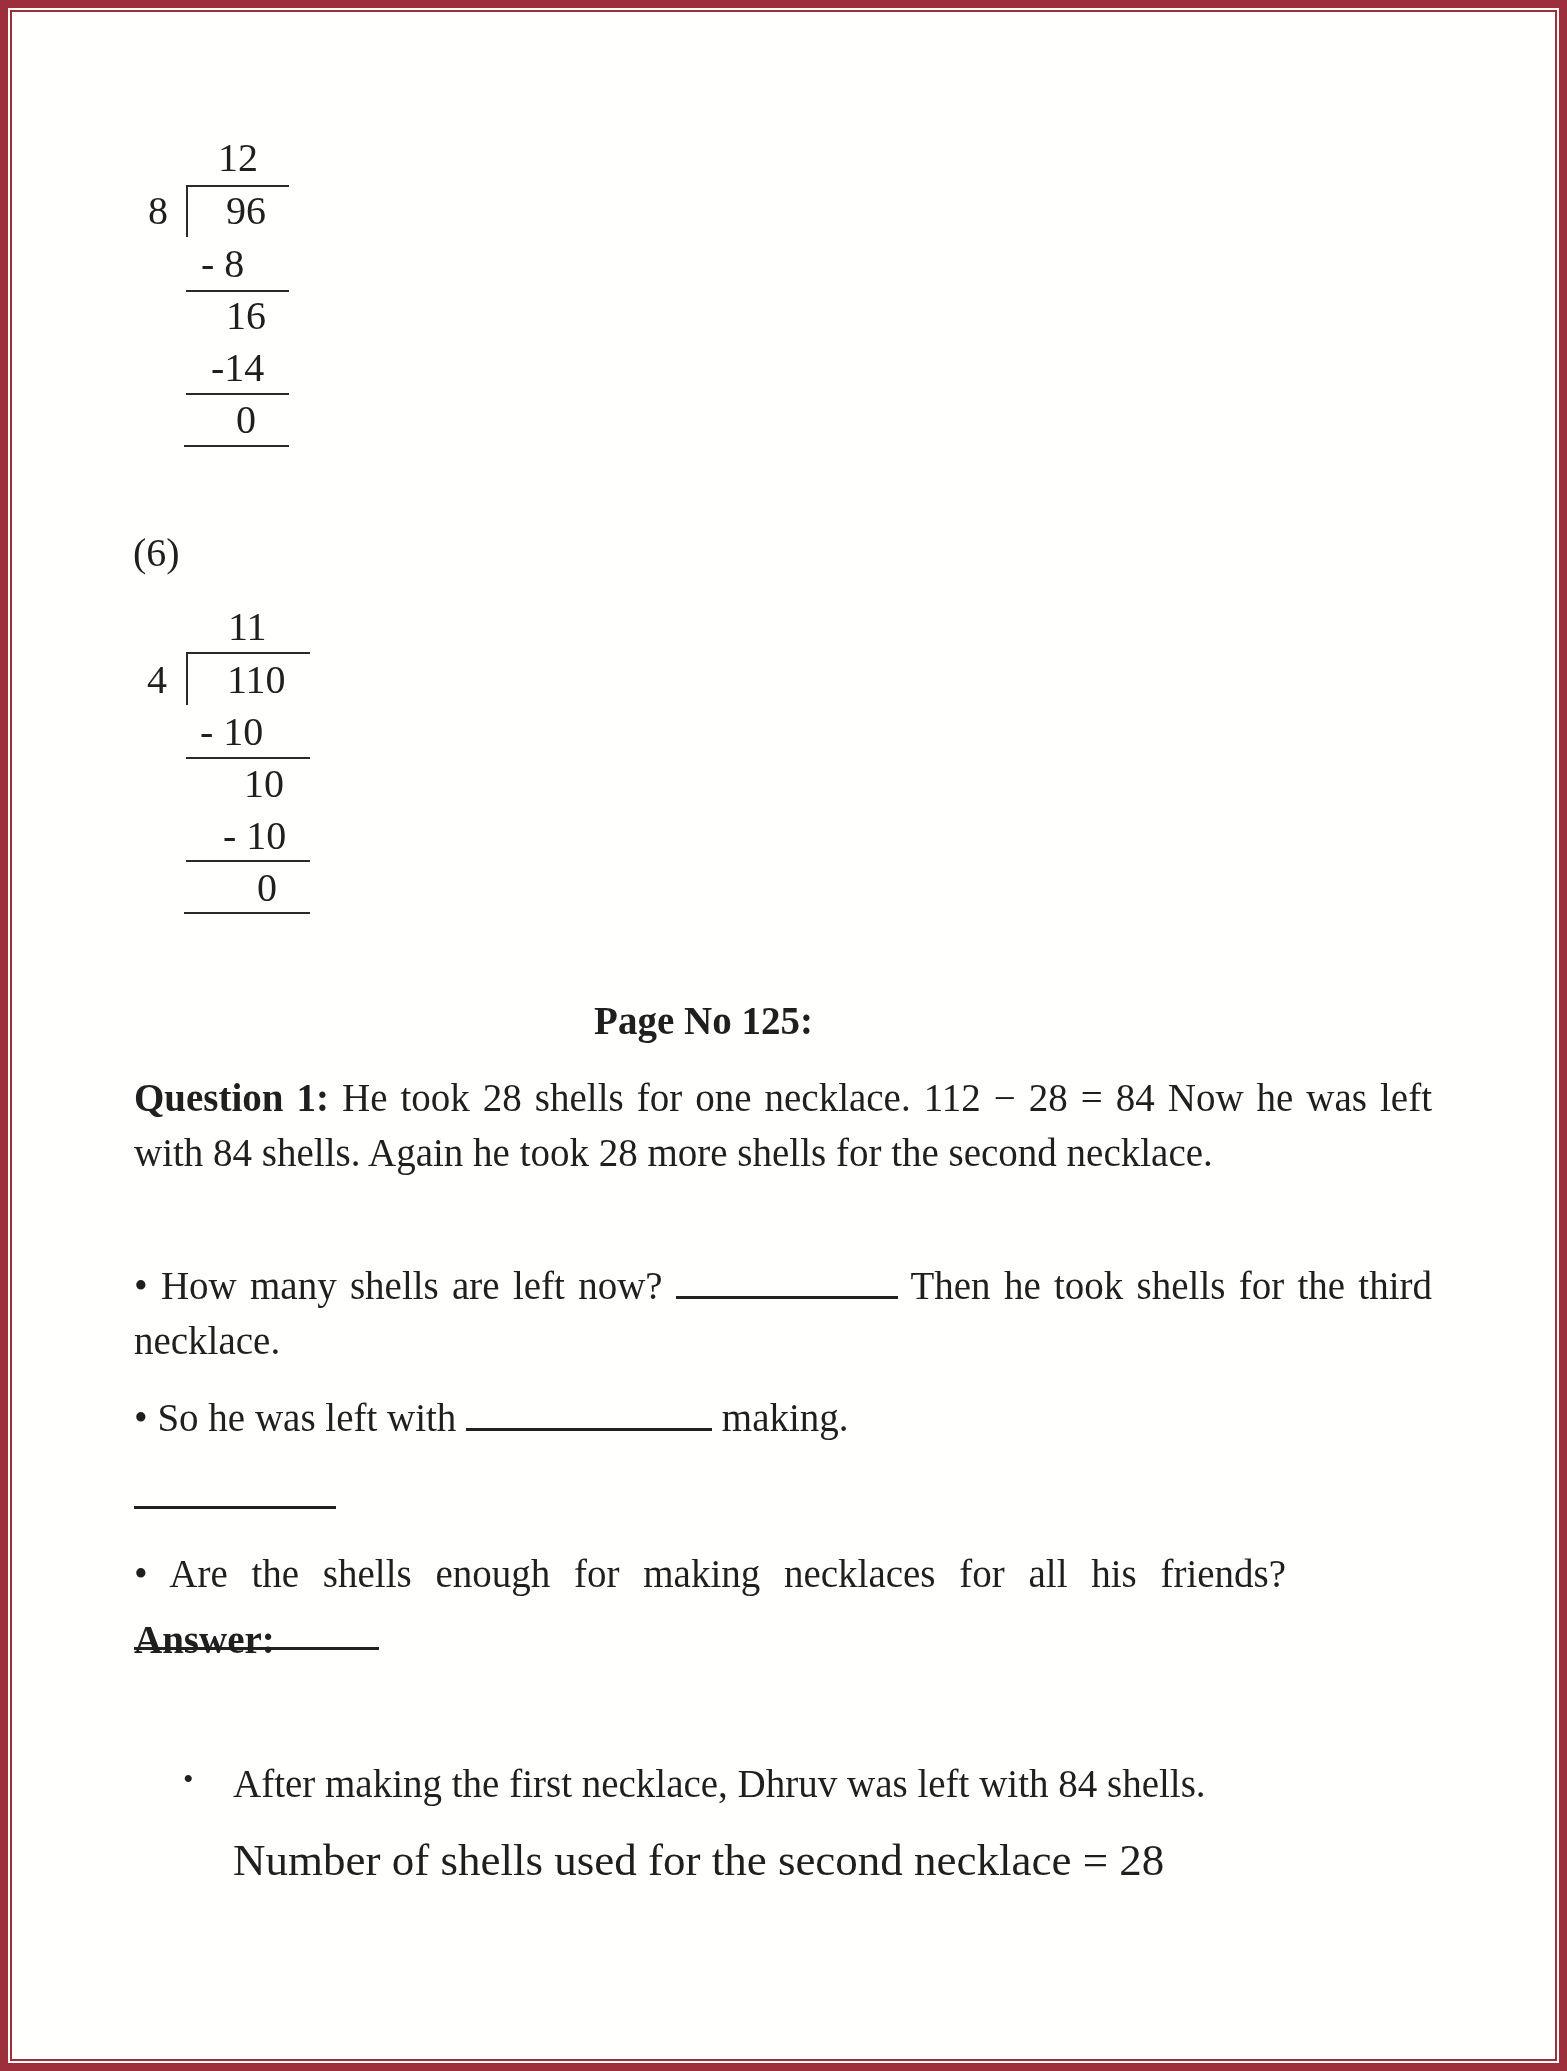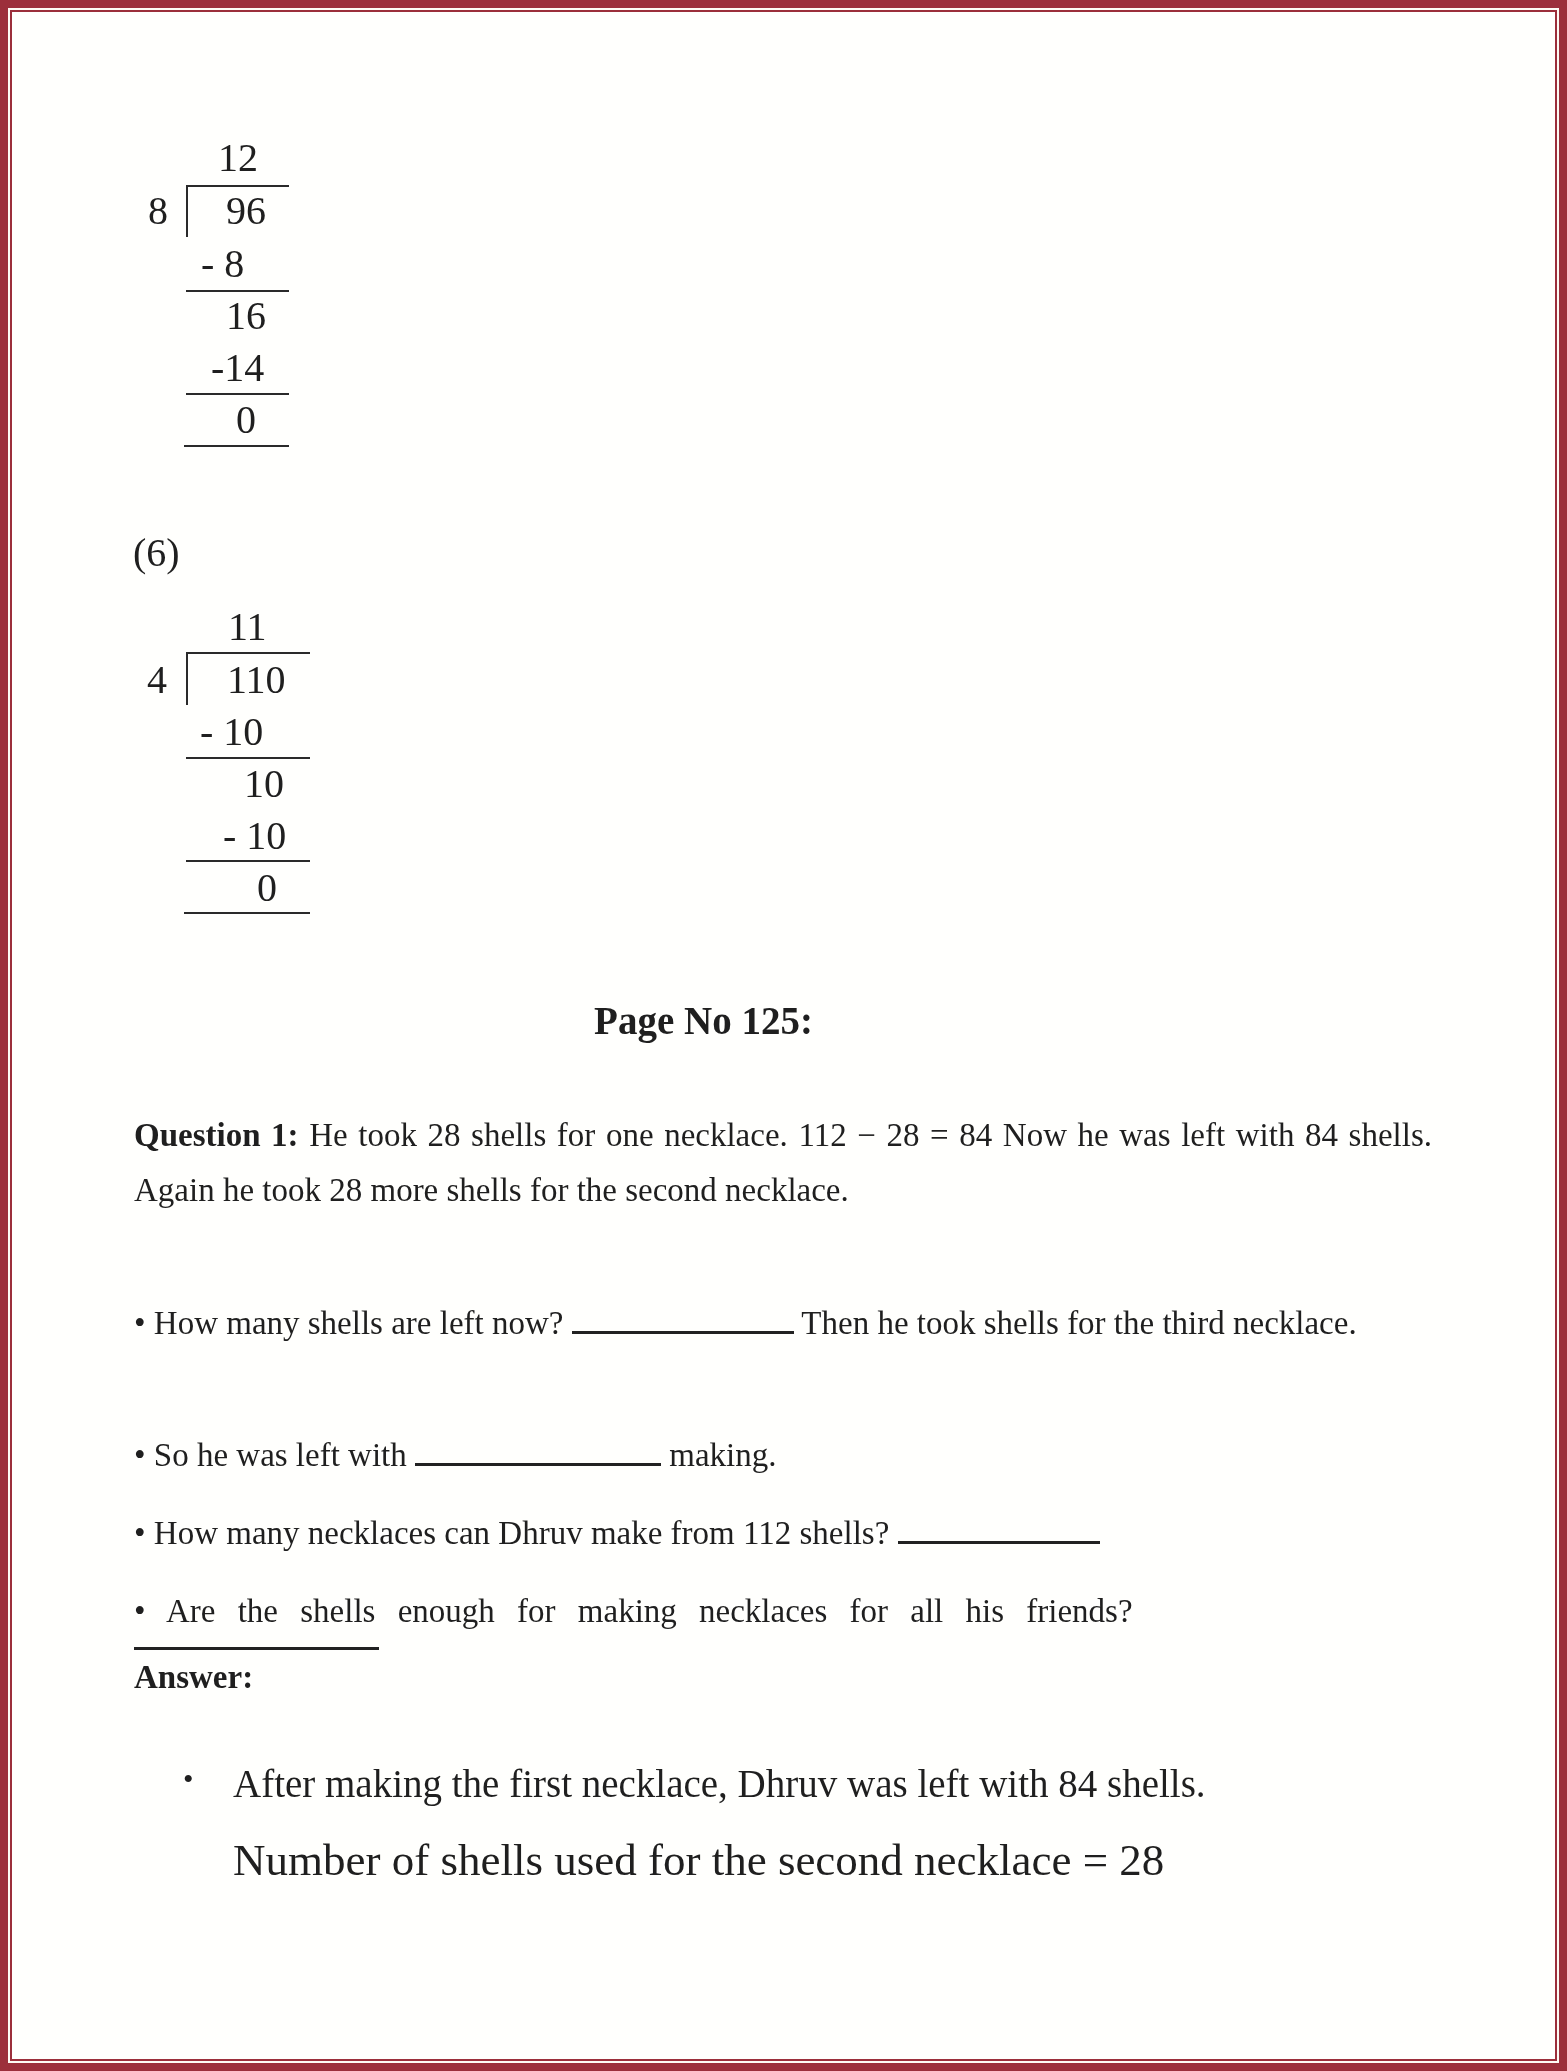--- a/index.html
+++ b/index.html
@@ -15,21 +15,21 @@
   }
   .page-inner {
     position: absolute; left: 2px; top: 2px; right: 2px; bottom: 2px;
     border: 2.5px solid #9c2f3b;
     background: #fffffd;
   }
   .abs { position: absolute; }
   .div-num { position: absolute; font-size: 40px; line-height: 40px; white-space: pre; }
   .rule { position: absolute; height: 2px; background: #2a2a2a; }
   .vbar { position: absolute; width: 2px; background: #2a2a2a; }
-  .text { position: absolute; left: 134px; width: 1298px; font-size: 33px; line-height: 55px; margin-top: 38px; }
+  .text { position: absolute; left: 134px; width: 1298px; font-size: 39px; line-height: 55px; }
   .justify { text-align: justify; text-align-last: left; }
   .bold { font-weight: bold; }
   .blank { display: inline-block; border-bottom: 3px solid #222; height: 34px; vertical-align: baseline; }
   .heading { position: absolute; left: 0; width: 1407px; text-align: center; font-size: 39px; font-weight: bold; line-height: 50px; }
   .ans-bullet { position: absolute; left: 183px; font-size: 30px; }
 </style>
 </head>
 <body>
 
 <div class="page-outer">
@@ -76,21 +76,21 @@
 
 <div class="text justify" style="top:1258px;">
   <span>• How many shells are left now? </span><span class="blank" style="width:222px;"></span><span> Then he took shells for the third necklace.</span>
 </div>
 
 <div class="text" style="top:1390px;">
   <span>• So he was left with </span><span class="blank" style="width:246px;"></span><span> making.</span>
 </div>
 
 <div class="text" style="top:1468px;">
-  <span>• How many necklaces can Dhruv make from 112 shells? </span><span class="blank" style="width:202px;"></span>
+  <span class="blank" style="width:202px;"></span>
 </div>
 
 <div class="text" style="top:1546px; word-spacing:14px;">
   <span>• Are the shells enough for making necklaces for all his friends?</span>
 </div>
 <div class="abs" style="left:134px; top:1647px; width:245px; height:3px; background:#222;"></div>
 
 <div class="text bold" style="top:1612px;">Answer:</div>
 
 <span class="ans-bullet" style="top:1762px;">•</span>

